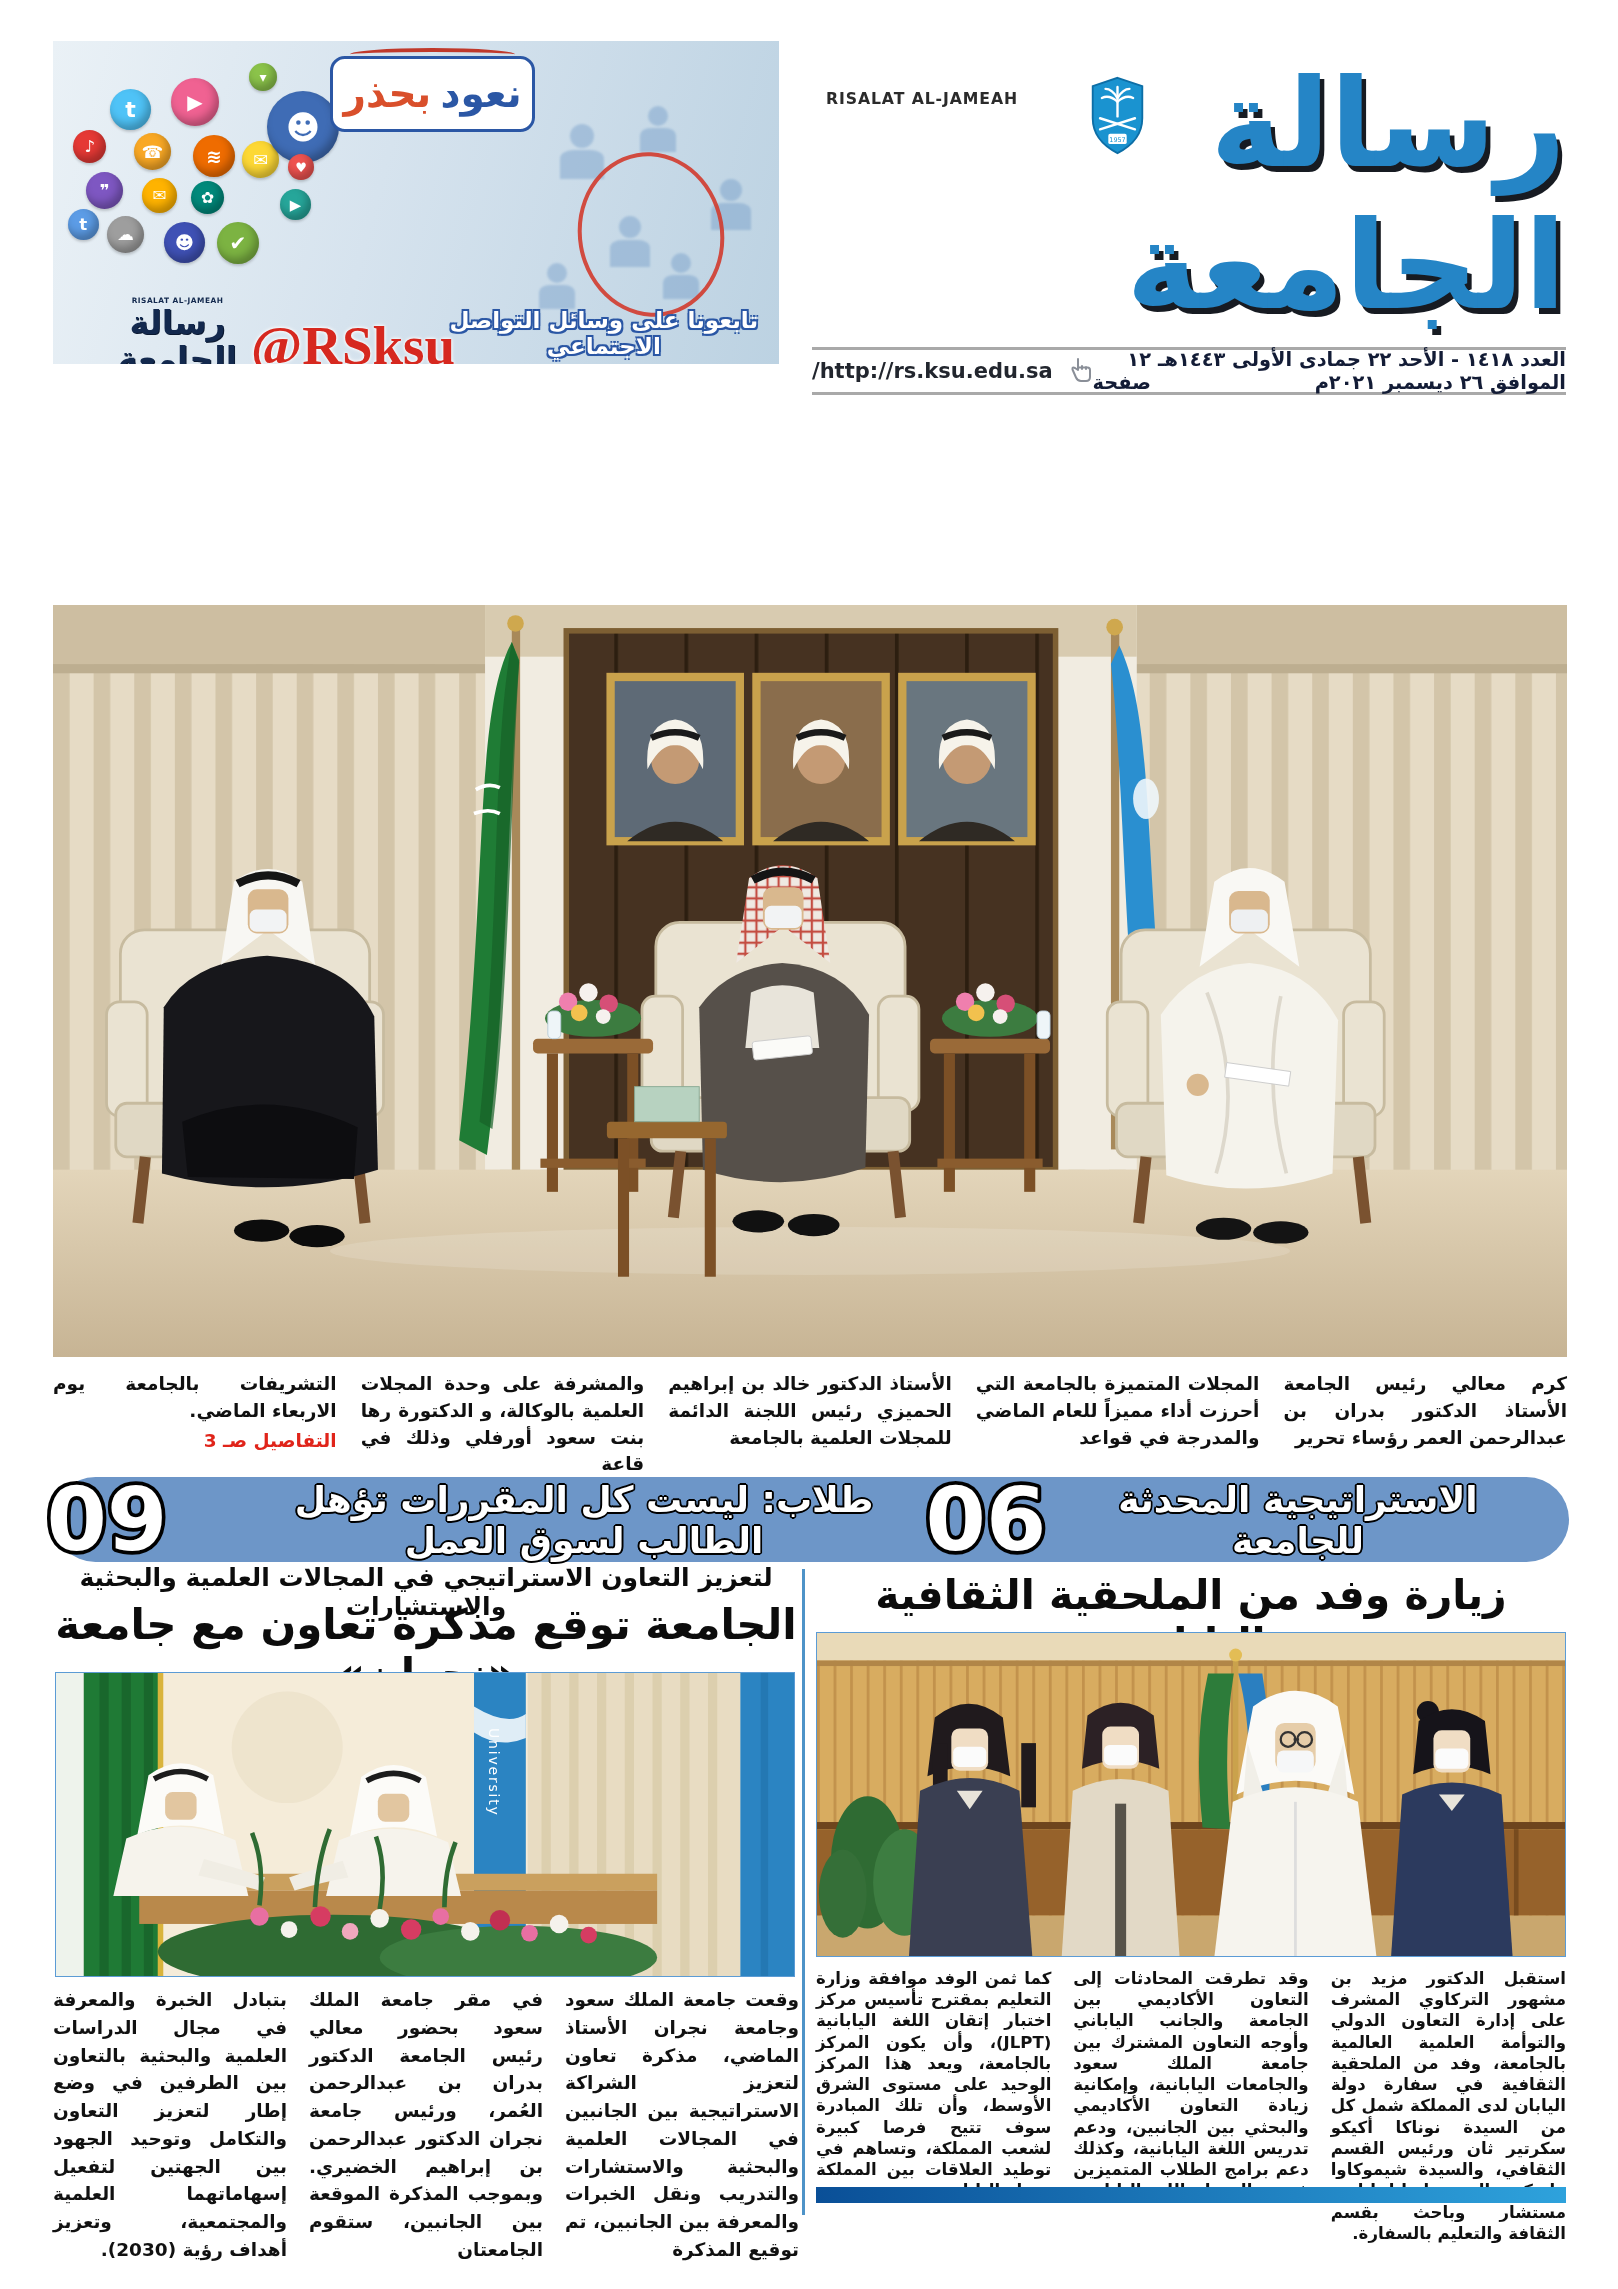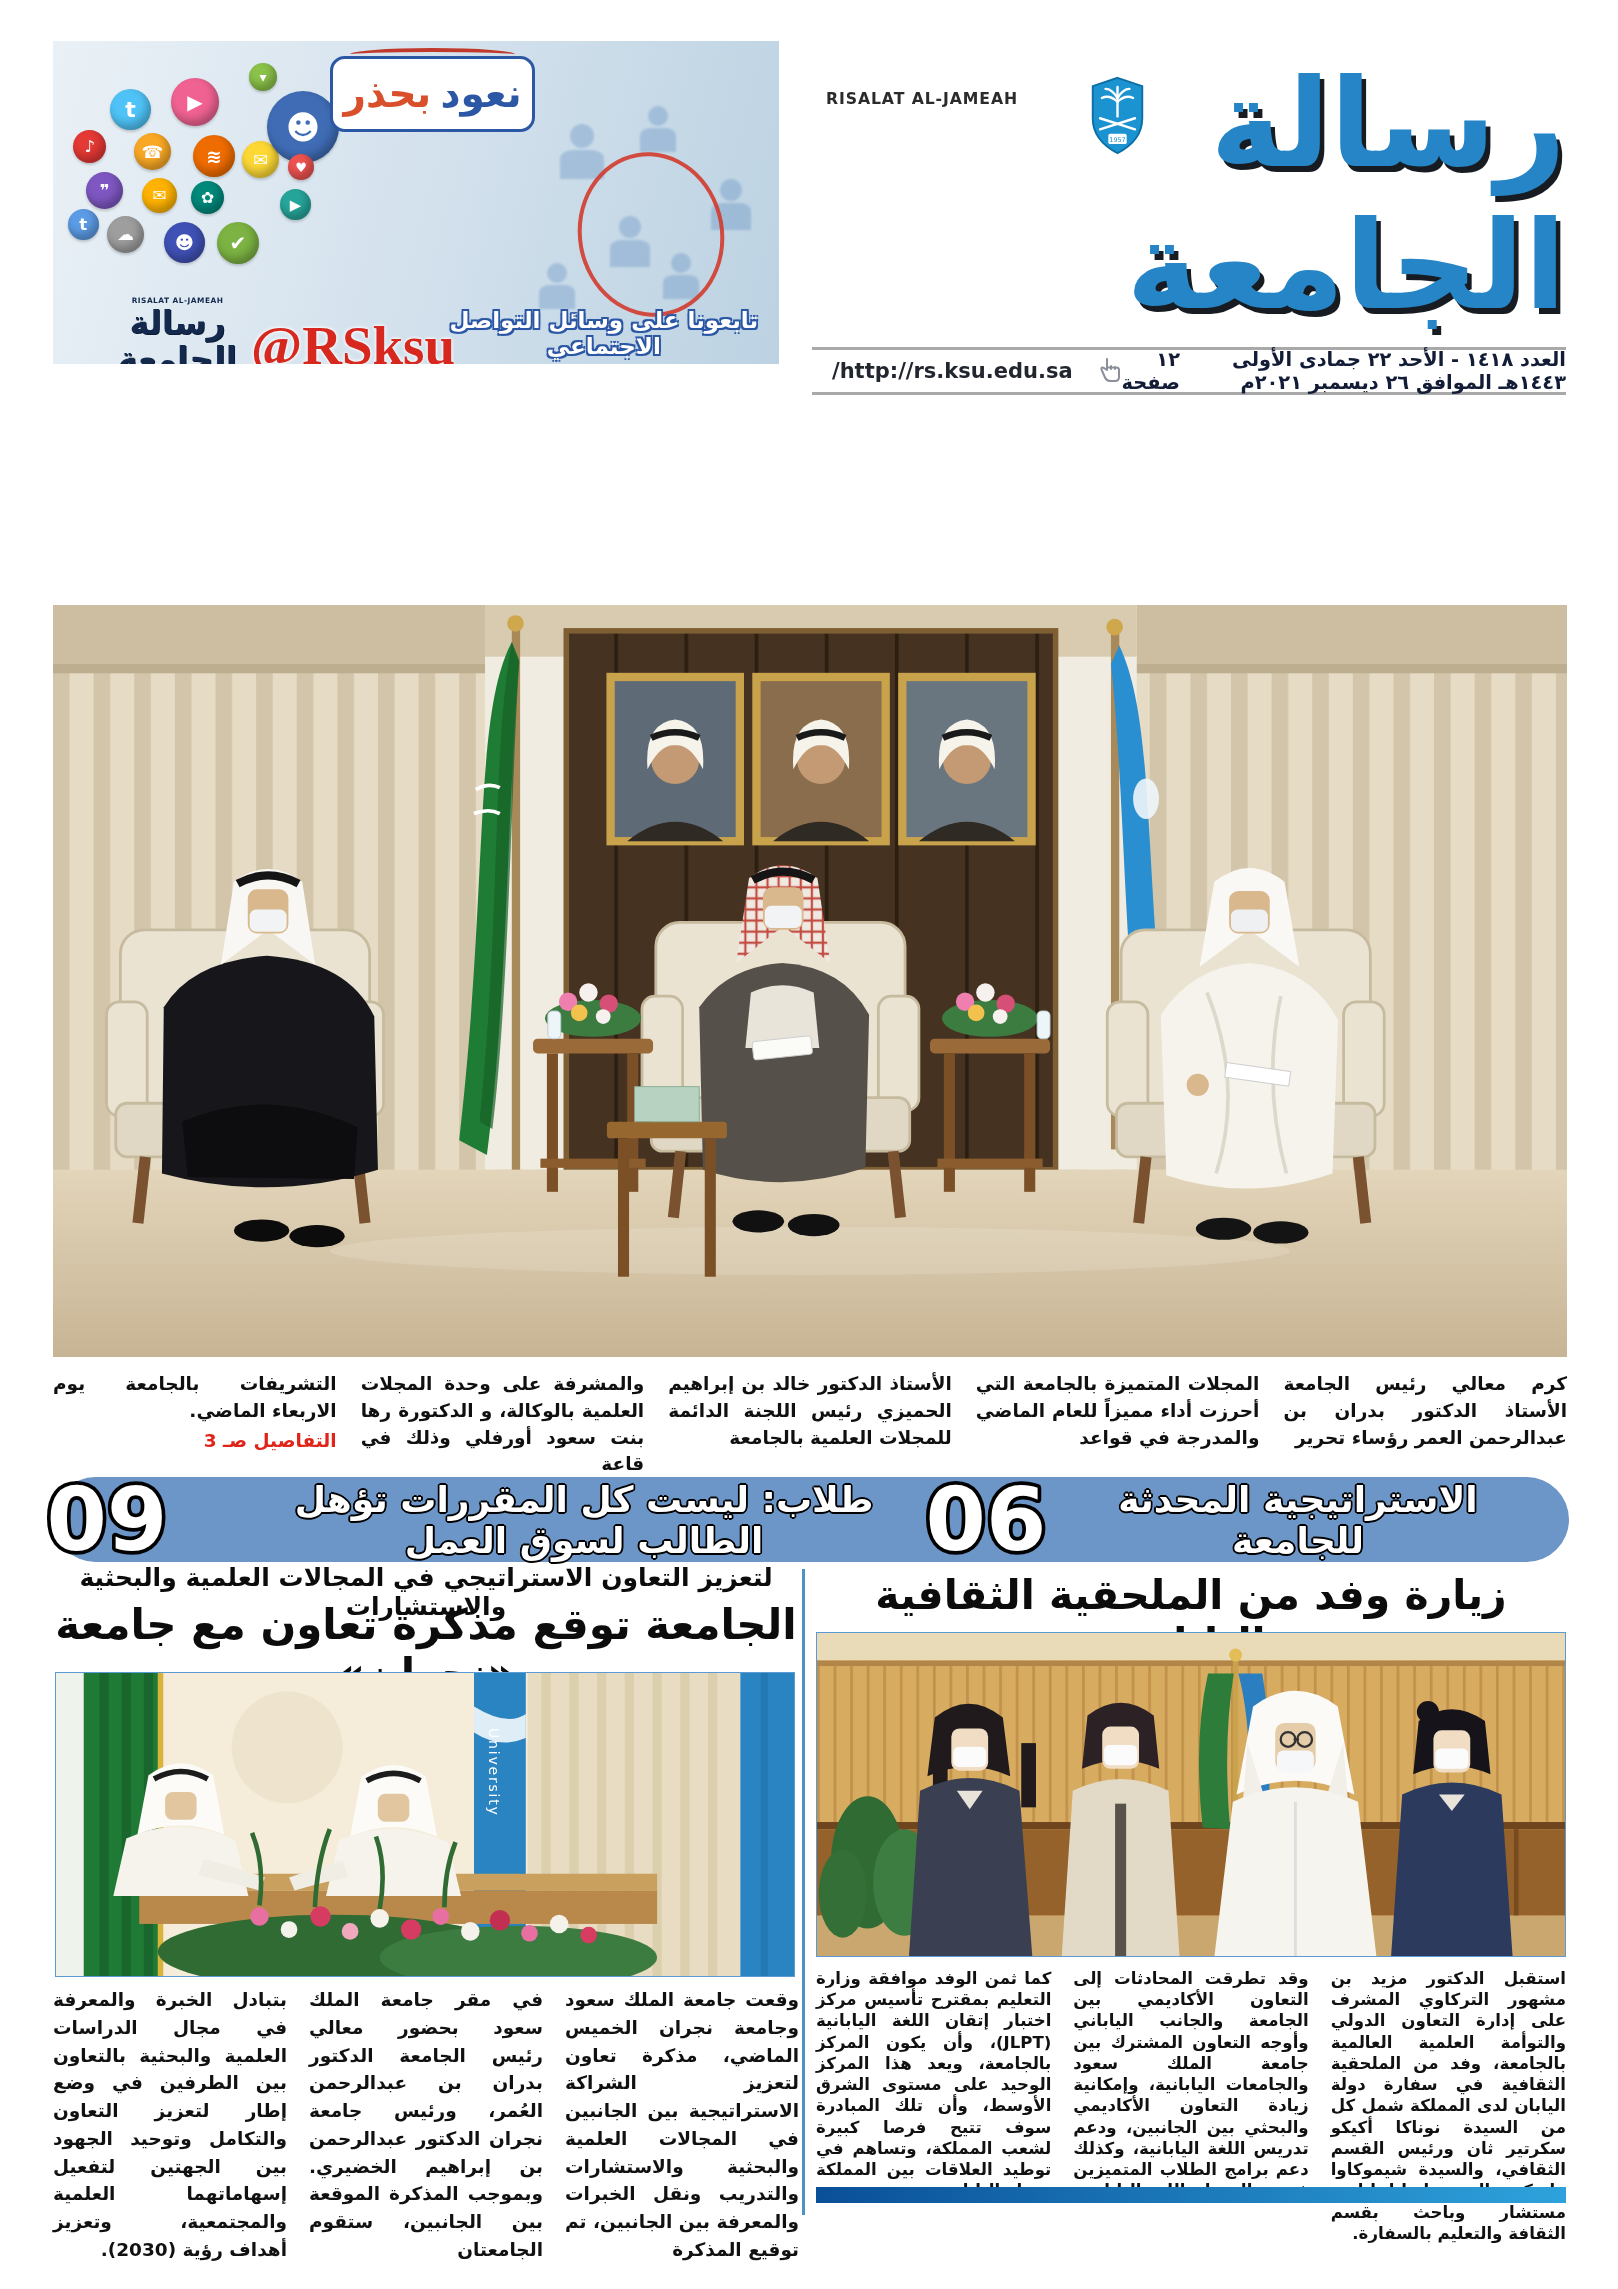--- a/index.html
+++ b/index.html
@@ -26,21 +26,21 @@
           text-shadow:0 0 2.8px #2b57a5,1.8px 1.8px 0 #2b57a5,-1.8px -1.8px 0 #2b57a5,1.8px -1.8px 0 #2b57a5,-1.8px 1.8px 0 #2b57a5;}
   
   .mast-latin{position:absolute;left:826px;top:89px;font-size:15.7px;font-weight:bold;color:#2b2b2b;letter-spacing:0.9px;direction:ltr;}
   .mast-title{position:absolute;right:53px;top:66px;width:738px;height:258px;display:flex;align-items:center;justify-content:center;
               direction:rtl;font-size:122px;font-weight:900;color:#2585c6;text-shadow:4.6px 5.5px 0 #171b22;}
   .shield{position:absolute;left:1089px;top:76px;}
   
   .dateline{position:absolute;left:812px;top:347px;width:754px;height:42px;border-top:3.7px solid #a9a9a9;border-bottom:3.7px solid #a9a9a9;
             display:flex;align-items:center;justify-content:space-between;direction:rtl;font-weight:bold;color:#131c36;}
   .dateline .issue{font-size:19.4px;} .dateline .pages{font-size:19.4px;}
-  .url-wrap{display:flex;align-items:center;gap:25px;direction:ltr;margin-left:20px;}
+  .url-wrap{display:flex;align-items:center;gap:16px;direction:ltr;}
   .url-wrap .url{font-size:21px;color:#22262e;}
   
   .lead-headline{position:absolute;left:111px;top:402px;width:1458px;text-align:center;direction:rtl;color:#1b6db7;
                  font-weight:900;font-size:79px;line-height:1.2;}
   
   .main-photo{position:absolute;left:53px;top:605px;width:1514px;height:752px;overflow:hidden;background:#e9e0cf;}
   .main-photo svg{display:block;width:100%;height:100%;}
   
   .caption{position:absolute;left:53px;top:1371px;width:1514px;display:flex;direction:rtl;gap:24px;}
   .caption .col{flex:1;font-size:18.5px;font-weight:700;line-height:1.45;text-align:justify;text-align-last:right;color:#101010;direction:rtl;}
@@ -465,19 +465,19 @@
           <circle cx="448" cy="278" r="10" fill="#f5f2ec"></circle>
           <circle cx="480" cy="266" r="11" fill="#c22f52"></circle>
         <circle cx="512" cy="280" r="9" fill="#e86fa2"></circle>
           <circle cx="544" cy="270" r="10" fill="#f5f2ec"></circle>
           <circle cx="576" cy="282" r="9" fill="#d63c62"></circle>
       </g>
     </svg>
     <div class="naj-flagtext">University</div>
   </div>
   <div class="nj-cols">
-    <div class="art-col">وقعت جامعة الملك سعود وجامعة نجران الخميس الماضي، مذكرة تعاون لتعزيز الشراكة الاستراتيجية بين الجانبين في المجالات العلمية والبحثية والاستشارات والتدريب ونقل الخبرات والمعرفة بين الجانبين، تم توقيع المذكرة</div>
+    <div class="art-col">وقعت جامعة الملك سعود وجامعة نجران الأستاذ الماضي، مذكرة تعاون لتعزيز الشراكة الاستراتيجية بين الجانبين في المجالات العلمية والبحثية والاستشارات والتدريب ونقل الخبرات والمعرفة بين الجانبين، تم توقيع المذكرة</div>
     <div class="art-col">في مقر جامعة الملك سعود بحضور معالي رئيس الجامعة الدكتور بدران بن عبدالرحمن العُمر، ورئيس جامعة نجران الدكتور عبدالرحمن بن إبراهيم الخضيري. وبموجب المذكرة الموقعة بين الجانبين، ستقوم الجامعتان</div>
     <div class="art-col">بتبادل الخبرة والمعرفة في مجال الدراسات العلمية والبحثية بالتعاون بين الطرفين في وضع إطار لتعزيز التعاون والتكامل وتوحيد الجهود بين الجهتين لتفعيل إسهاماتهما العلمية والمجتمعية، وتعزيز أهداف رؤية (2030).</div>
   </div>
 
 </div>
 
 
 </body></html>

